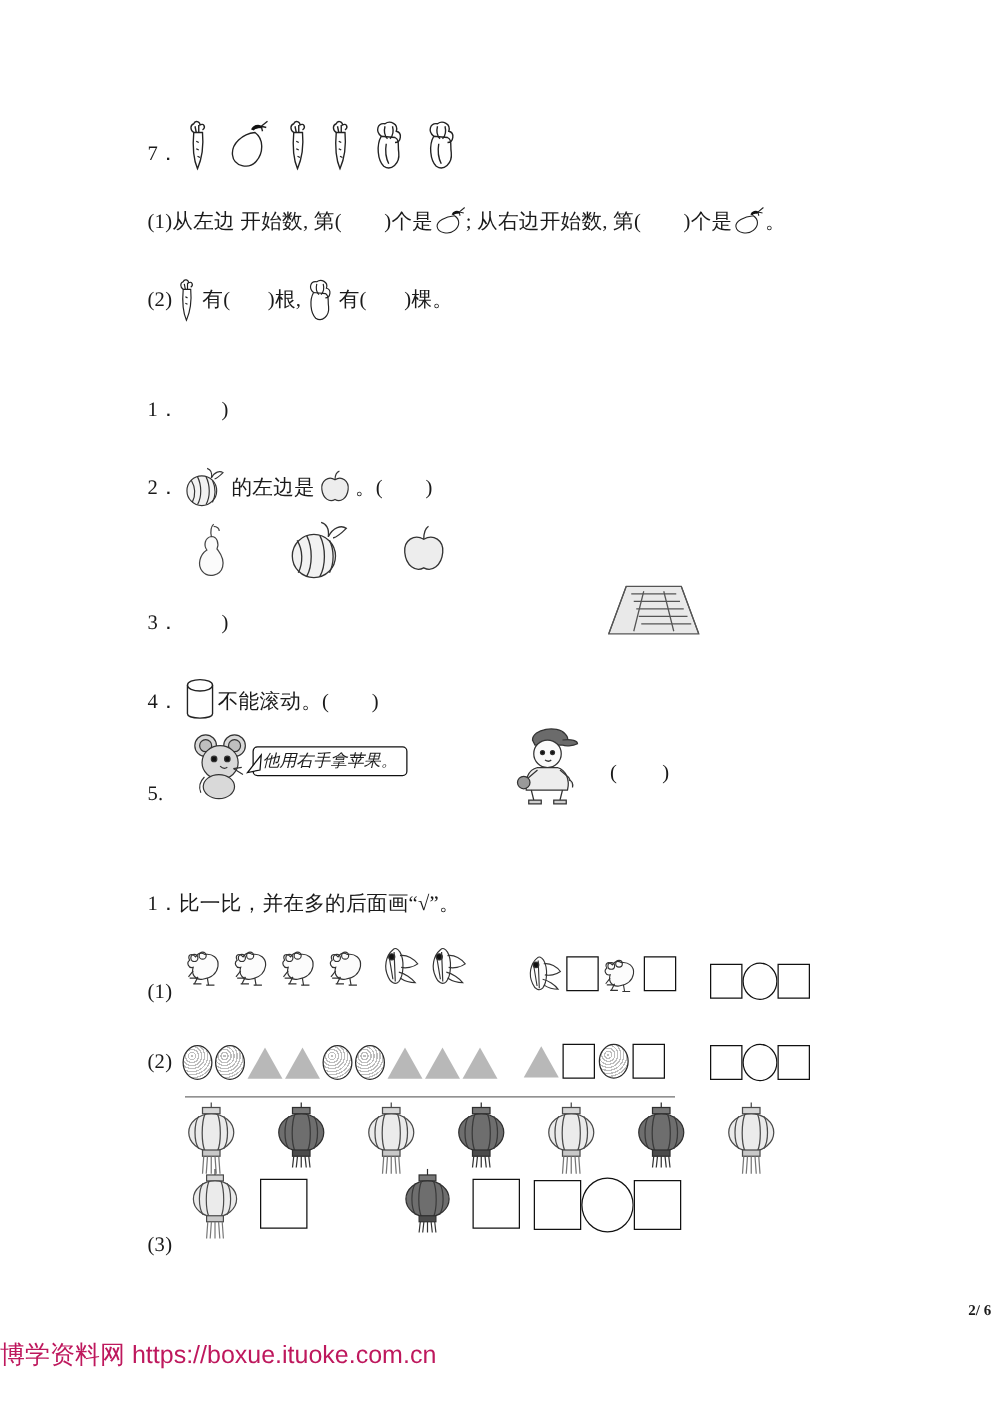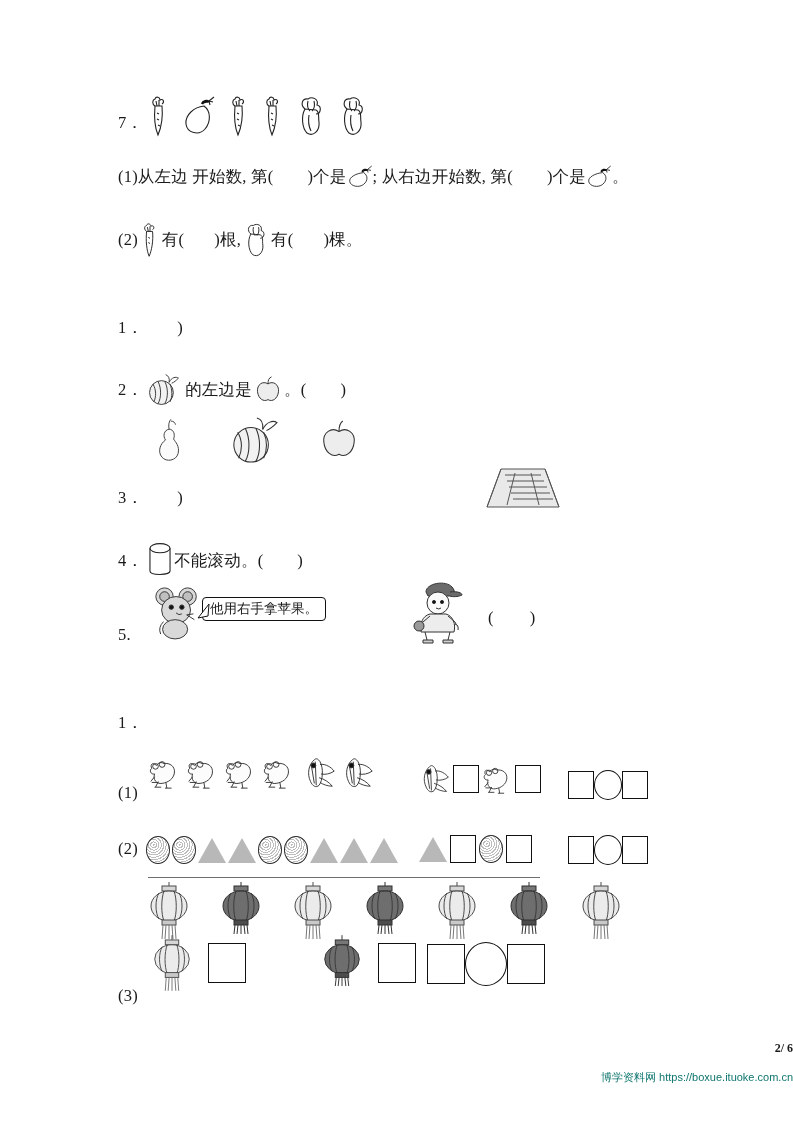--- a/index.html
+++ b/index.html
@@ -98,23 +98,23 @@
     position: absolute;
     width: 793px;
     text-align: right;
     font-size: 12px;
     font-weight: bold;
     font-family: "Liberation Serif", serif;
   }
   .watermark {
     position: absolute;
     width: 793px;
-    text-align: right;
-    font-size: 11px;
-    color: #0f766e;
+    text-align: left;
+    font-size: 20px;
+    color: #be185d;
     font-family: "Liberation Sans", sans-serif;
   }
 
   .hr-line {
     position: absolute;
     height: 1px;
     background: #6f6f6f;
   }
   svg { display: block; overflow: visible; }
 </style>
@@ -360,21 +360,21 @@
         <circle cx="20" cy="25" r="2.3" fill="#111"></circle>
         <circle cx="31" cy="25" r="2.3" fill="#111"></circle>
         <path d="M25 31 q3 3 6 1"></path>
         <ellipse cx="24" cy="48" rx="13" ry="10" fill="#d9d9d9"></ellipse>
         <path d="M36 33 l8 5 M36 33 l7 -1"></path>
         <path d="M12 40 q-6 6 -3 13"></path>
       </g>
     </svg>
   </div>
 
-  <div class="blk" style="left:202px; top:597px;">
+  <div class="blk" style="left:202px; top:597px;font-style:italic;">
     <svg width="12" height="18" viewBox="0 0 12 18" style="position:absolute; left:-4px; top:6px;">
       <path d="M11 1 L0 15 L10 13 Z" fill="#fff" stroke="#111" stroke-width="1"></path>
     </svg>
     <div style="border:1.3px solid #111; border-radius:4px; background:#fff; padding:2px 7px;
                 font-size:13.5px; font-family:'Liberation Sans','DejaVu Sans',sans-serif; white-space:nowrap;">他用右手拿苹果。</div>
   </div>
 
   <div class="blk" style="left:410px; top:578px;">
     <svg width="58" height="66" viewBox="0 0 58 66">
       <g fill="none" stroke="#333" stroke-width="1">
@@ -398,20 +398,21 @@
 
   <div class="blk inline-row txt" style="left:488px; top:607px;">
     <span>(</span>
     <span class="gap-paren" style="width:36px;"></span>
     <span>)</span>
   </div>
 
 
   <div class="blk inline-row txt" style="left:118px; top:712px;">
     <span>1．</span>
+    <span>比一比，并在多的后面画“√”。</span>
   </div>
 
   <div class="blk txt" style="left:118px; top:782px;">(1)</div>
 
   <div class="blk inline-row" style="left:147px; top:755px; gap:4px;">
     <span class="pic">
       <svg width="34" height="34" viewBox="0 0 36 36">
           <g fill="none" stroke="#333" stroke-width="1">
         <path d="M10 10 C6 6 3 9 5 13 C2 15 4 20 8 19 C6 25 10 30 16 29 C23 28 28 24 29 18 C30 11 24 7 18 8 C15 6 12 7 10 10 Z" fill="#fcfcfc"></path>
         <circle cx="9" cy="11" r="3"></circle>

